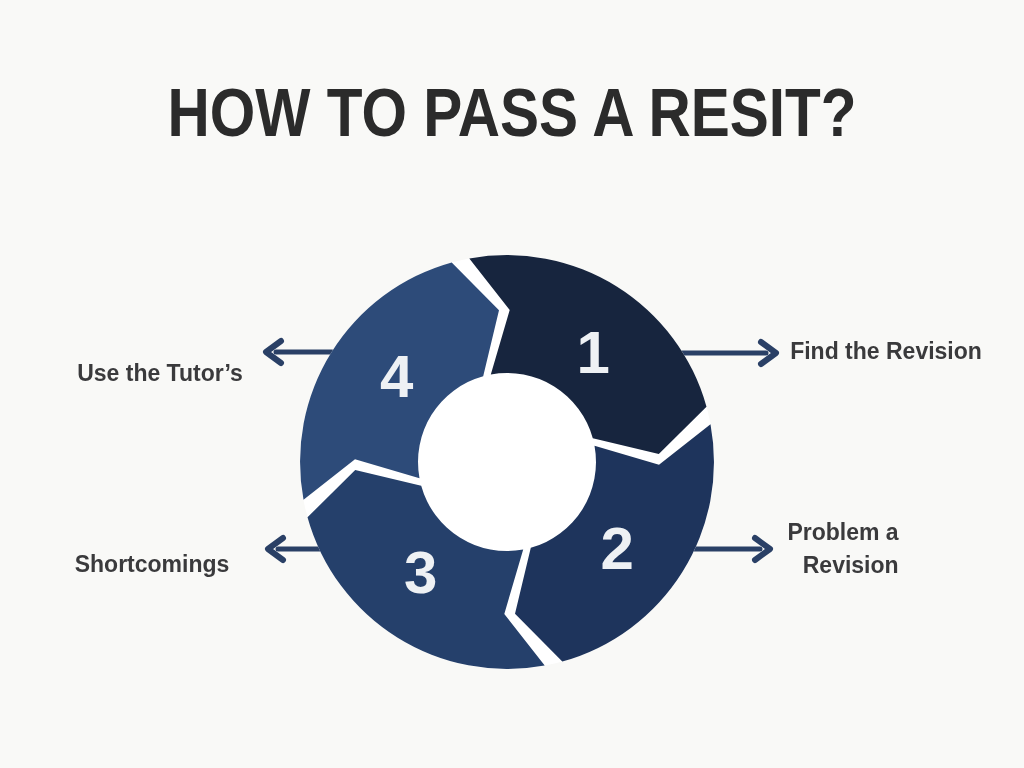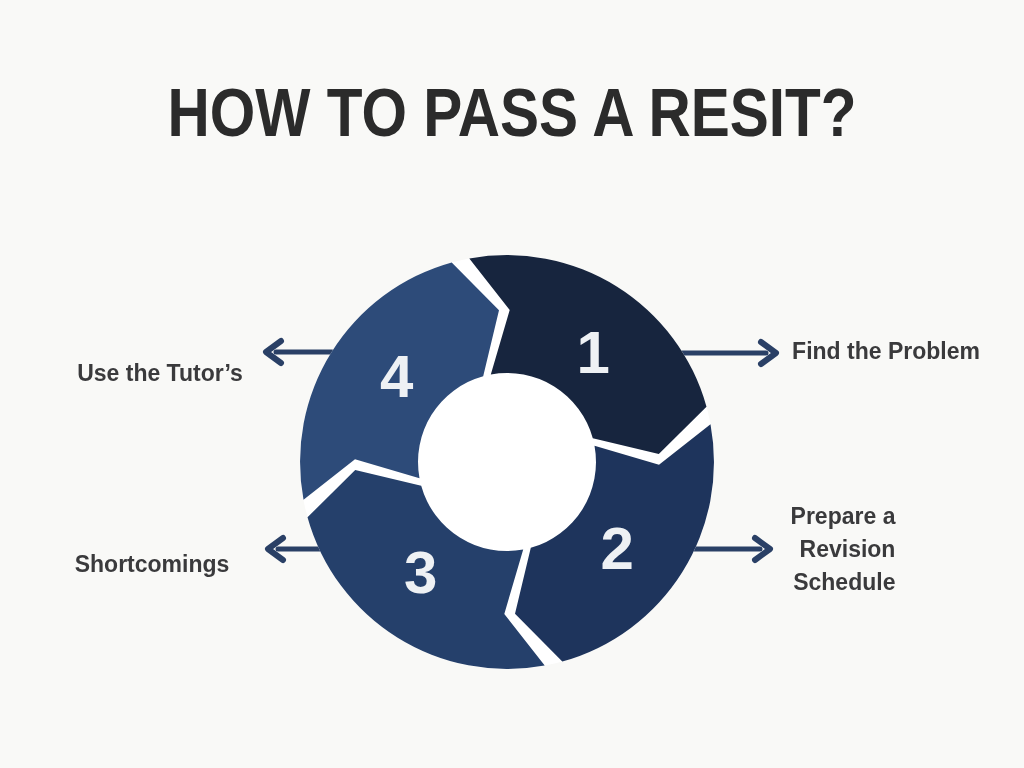--- a/index.html
+++ b/index.html
@@ -81,27 +81,26 @@
       <path d="M 710.5 424.3 A 207 207 0 0 1 562.3 661.5 L 515.0 613.8 L 530.8 547.8 A 89 89 0 0 0 594.5 445.8 L 659.0 464.7 Z" fill="#1e345c"></path>
       <text x="617.3" y="569.2" class="segnum">2</text>
       <path d="M 544.7 665.5 A 207 207 0 0 1 307.5 517.3 L 355.2 470.0 L 421.2 485.8 A 89 89 0 0 0 523.2 549.5 L 504.3 614.0 Z" fill="#25406b"></path>
       <text x="420.8" y="593.3" class="segnum">3</text>
       <path d="M 303.5 499.7 A 207 207 0 0 1 451.7 262.5 L 499.0 310.2 L 483.2 376.2 A 89 89 0 0 0 419.5 478.2 L 355.0 459.3 Z" fill="#2d4b79"></path>
       <text x="396.7" y="396.8" class="segnum">4</text>
     </g>
 </svg>
 
 <div class="step-label" id="label-1">
-  <div>Find the Problem</div>
+  <div>Find the Revision</div>
 </div>
 
 <div class="step-label" id="label-2">
-  <div>Prepare a</div>
+  <div>Problem a</div>
   <div>Revision</div>
-  <div>Schedule</div>
 </div>
 
 <div class="step-label" id="label-3">
   <div>Shortcomings</div>
 </div>
 
 <div class="step-label" id="label-4">
   <div>Use the Tutor’s</div>
 </div>
 

